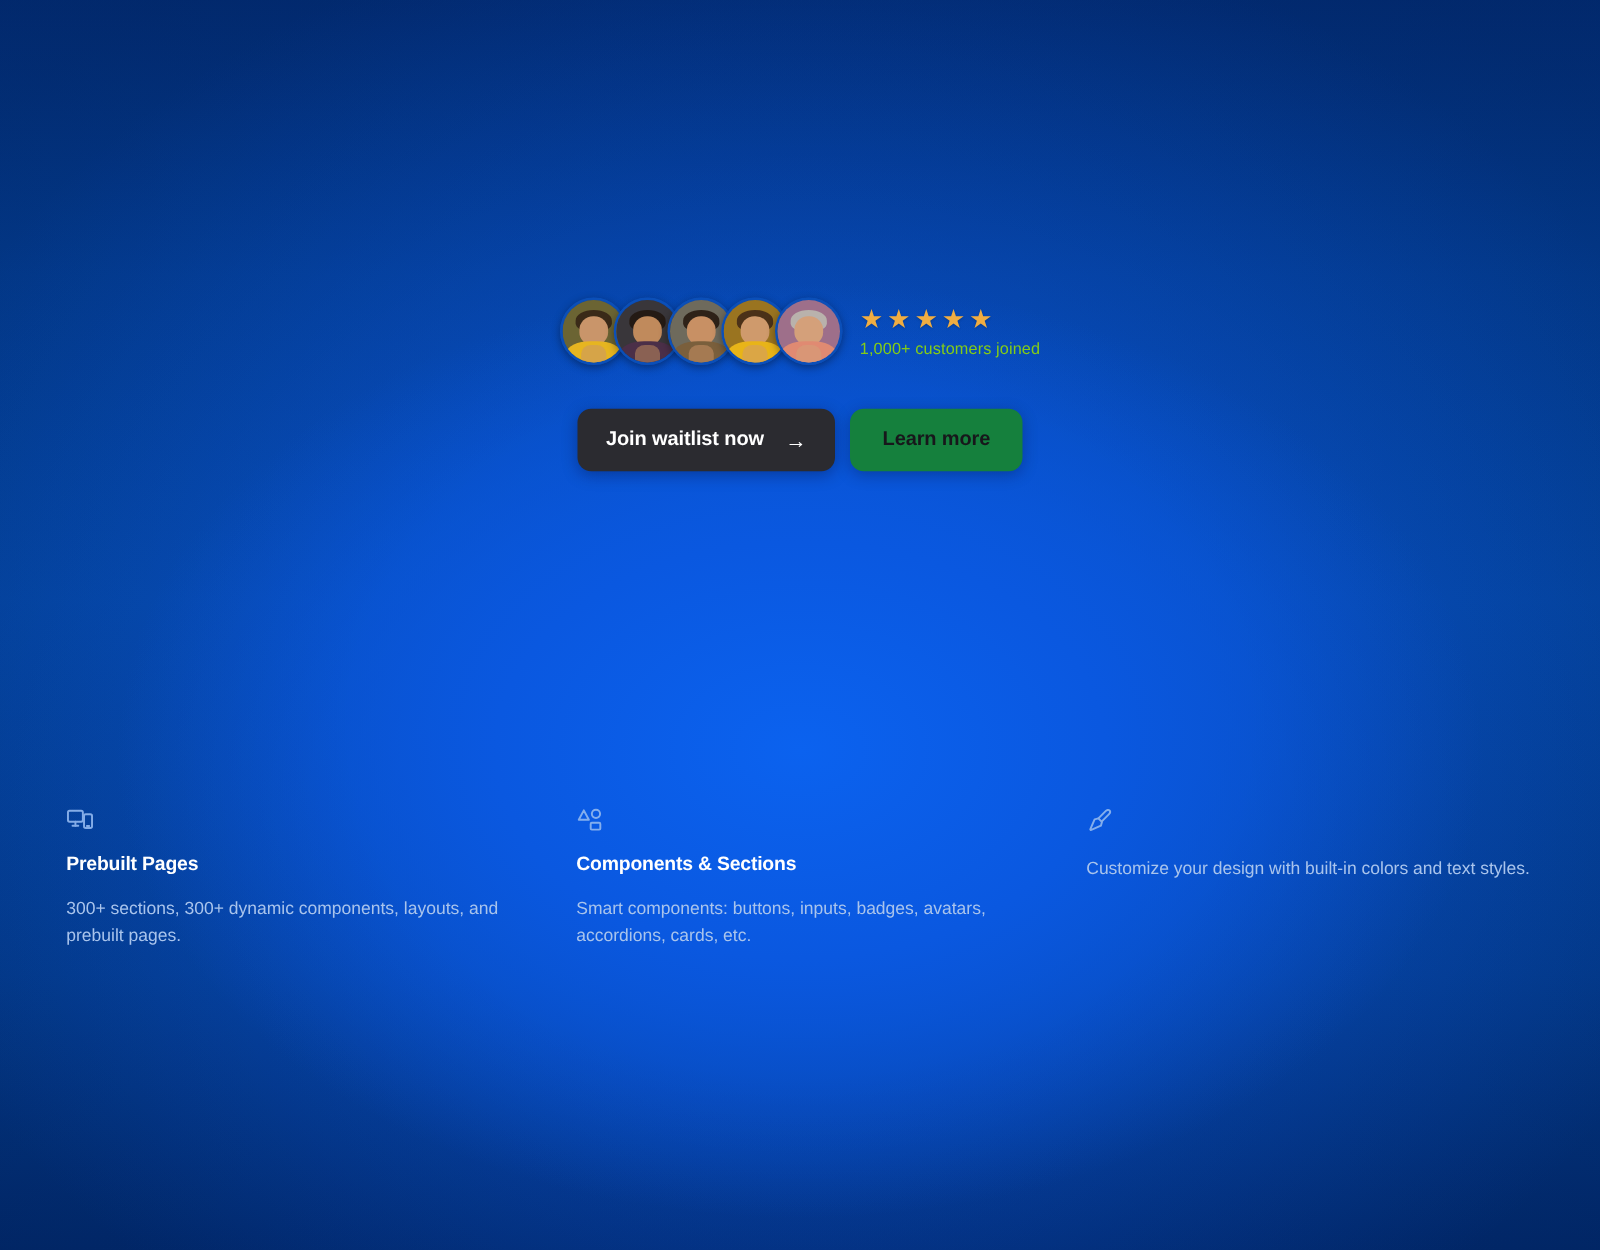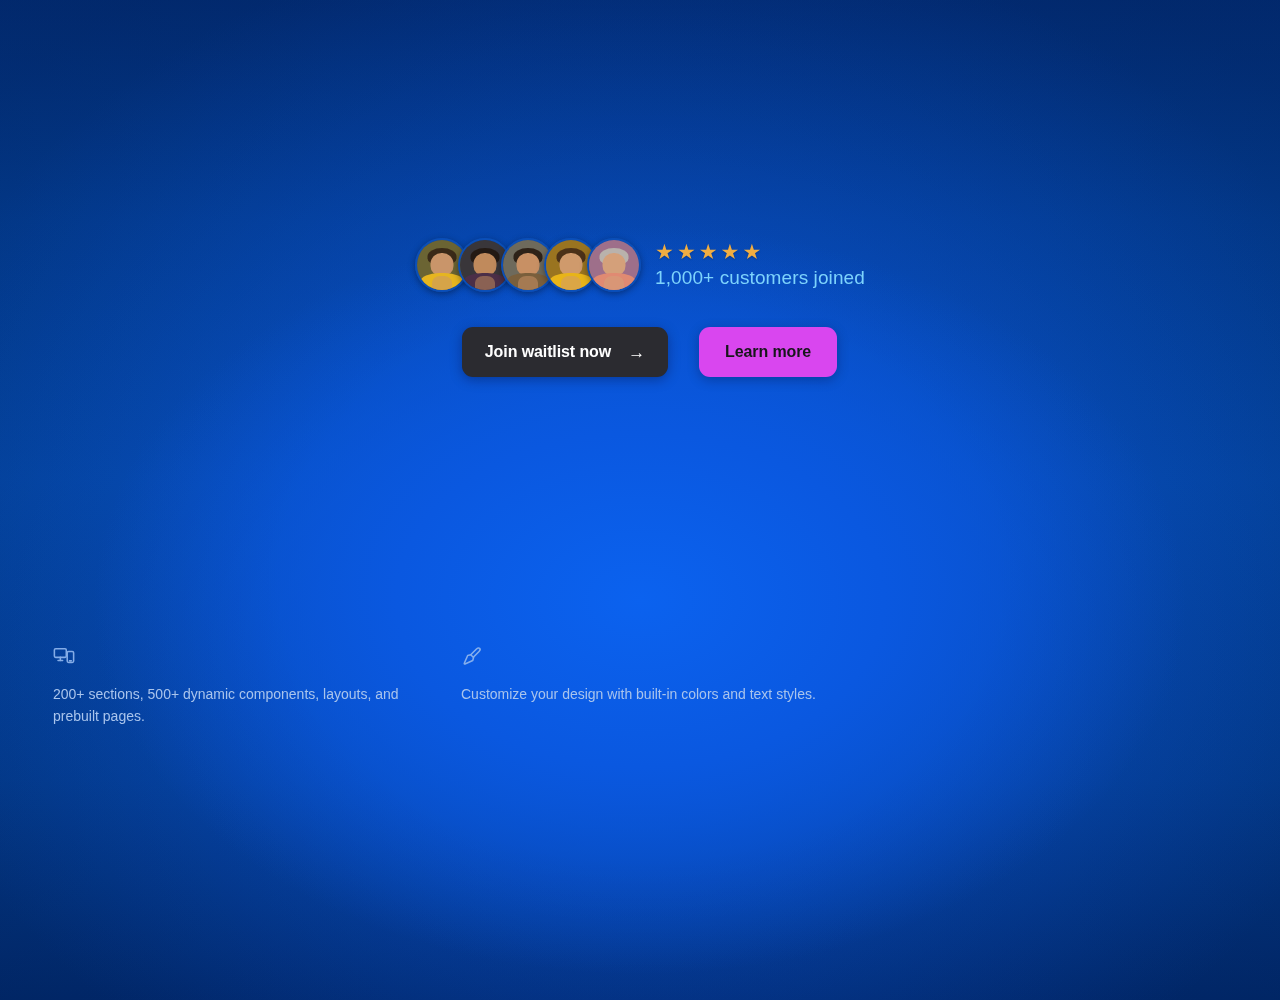--- a/index.html
+++ b/index.html
@@ -72,21 +72,21 @@
     width:40%; height:34%;
     transform:translateX(-50%);
     border-radius:40% 40% 6% 6%;
   }
 
   .rating-block { display:flex; flex-direction:column; gap:5px; }
   .stars { display:flex; gap:3px; font-size:21px; line-height:1;
            color:#f0ad42; letter-spacing:0px; }
   .stars span { text-shadow:0 1px 2px rgba(0,0,0,0.22); }
   .customers {
-    font-size:19px; color:#7dd3fc; letter-spacing:0.1px;
+    font-size:13px; color:#84cc16; letter-spacing:0.1px;
   }
 
   .headline {
     margin-top:30px;
     font-size:70px; font-weight:700; color:#ffffff;
     letter-spacing:-1.6px; line-height:1.05;
     text-shadow:0 2px 18px rgba(0,20,70,0.30);
   }
   .subtitle {
     margin-top:22px;
@@ -96,30 +96,30 @@
   }
 
   .cta-row {
     margin-top:35px; display:flex; gap:12px; align-items:center;
   }
   .btn {
     height:50px; border-radius:11px; border:none;
     display:inline-flex; align-items:center; justify-content:center;
     gap:17px; cursor:pointer;
     font-family:"Liberation Sans", sans-serif;
-    font-size:16px; font-weight:700; letter-spacing:-0.1px;margin-left:19px;
+    font-size:16px; font-weight:700; letter-spacing:-0.1px;
   }
   .btn-primary {
     background:#2b2b30; color:#ffffff;
     padding:0 23px;
     box-shadow:0 3px 12px rgba(0,10,45,0.34);
   }
   .btn-primary .arrow { font-size:17px; font-weight:400; line-height:1; }
   .btn-secondary {
-    background:#d946ef; color:#17171b;
+    background:#15803d; color:#17171b;
     padding:0 26px;
     box-shadow:0 3px 12px rgba(0,10,45,0.30);
   }
 
   
   .features {
     position:absolute; left:53px; right:53px; top:645px;
     display:grid; grid-template-columns:repeat(3, 1fr);
     column-gap:50px;
   }
@@ -221,23 +221,35 @@
     <div class="feature">
       <div class="feature-icon">
         <svg viewBox="0 0 24 24" fill="none" stroke="currentColor" stroke-width="1.7" stroke-linecap="round" stroke-linejoin="round">
           <rect x="1.5" y="4" width="13" height="9.5" rx="1.4"></rect>
           <path d="M5.5 17h5"></path>
             <path d="M8 13.5V17"></path>
           <rect x="15.5" y="7" width="7" height="12" rx="1.5"></rect>
           <path d="M18 17.3h2"></path>
         </svg>
       </div>
-      <div class="feature-desc">200+ sections, 500+ dynamic components, layouts, and prebuilt pages.</div>
-    </div>
-
+      <div class="feature-title">Prebuilt Pages</div>
+      <div class="feature-desc">300+ sections, 300+ dynamic components, layouts, and prebuilt pages.</div>
+    </div>
+
+    <div class="feature">
+      <div class="feature-icon">
+        <svg viewBox="0 0 24 24" fill="none" stroke="currentColor" stroke-width="1.7" stroke-linecap="round" stroke-linejoin="round">
+          <path d="M6.6 3.6 L11 11.8 L2.2 11.8 Z"></path>
+          <circle cx="17.2" cy="6.6" r="3.6"></circle>
+          <rect x="12.6" y="14.4" width="8.4" height="6" rx="1"></rect>
+        </svg>
+      </div>
+      <div class="feature-title">Components &amp; Sections</div>
+      <div class="feature-desc">Smart components: buttons, inputs, badges, avatars, accordions, cards, etc.</div>
+    </div>
 
     <div class="feature">
       <div class="feature-icon">
         <svg viewBox="0 0 24 24" fill="none" stroke="currentColor" stroke-width="1.7" stroke-linecap="round" stroke-linejoin="round">
           <path d="M20.3 3.7c-.9-.9-2.2-.6-3.4.6l-6.3 6.3 2.8 2.8 6.3-6.3c1.2-1.2 1.5-2.5.6-3.4Z"></path>
           <path d="M10.6 10.6 7.3 11.5 3.6 19.9c-.2.5.3 1 .8.8l8.4-3.7.9-3.3"></path>
         </svg>
       </div>
       <div class="feature-desc">Customize your design with built-in colors and text styles.</div>
     </div>

